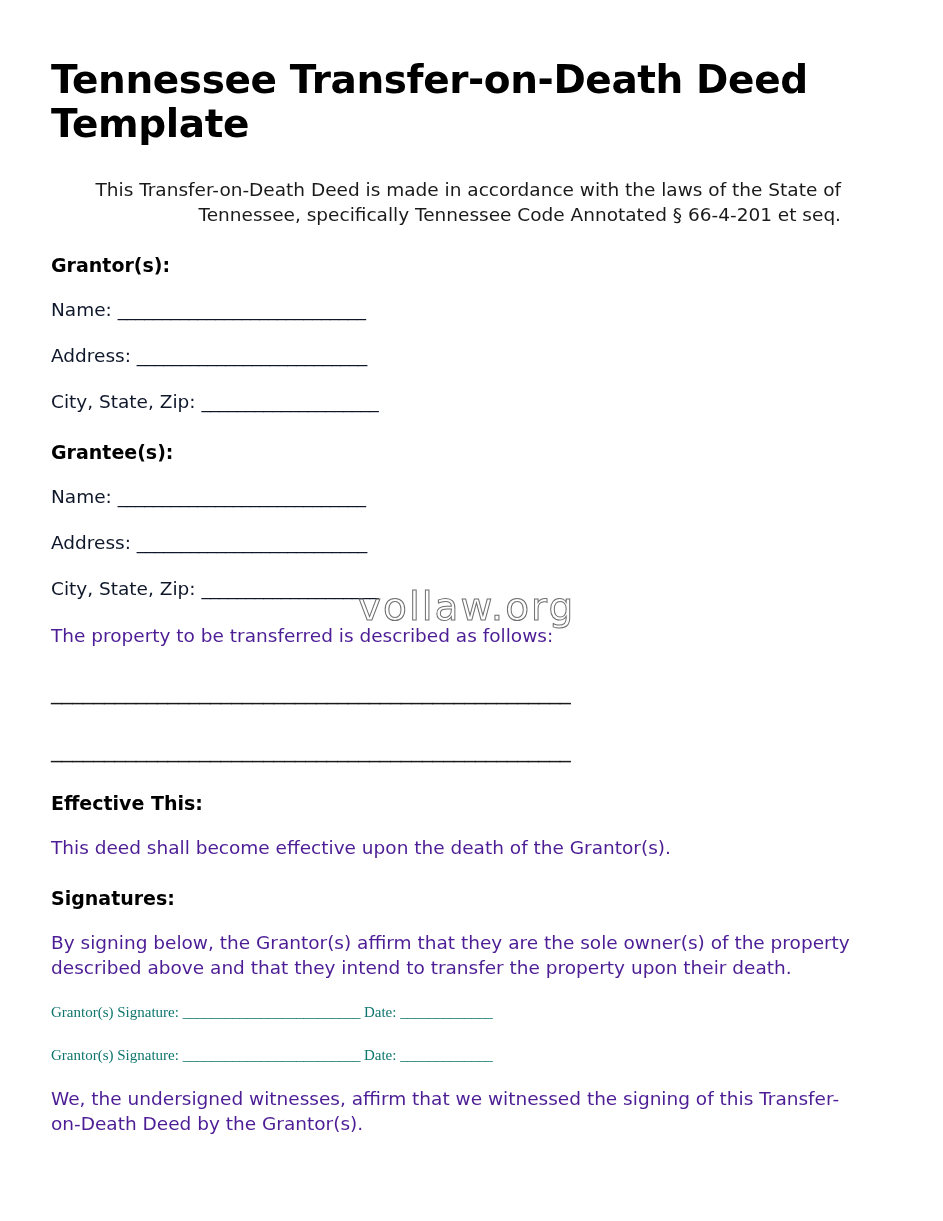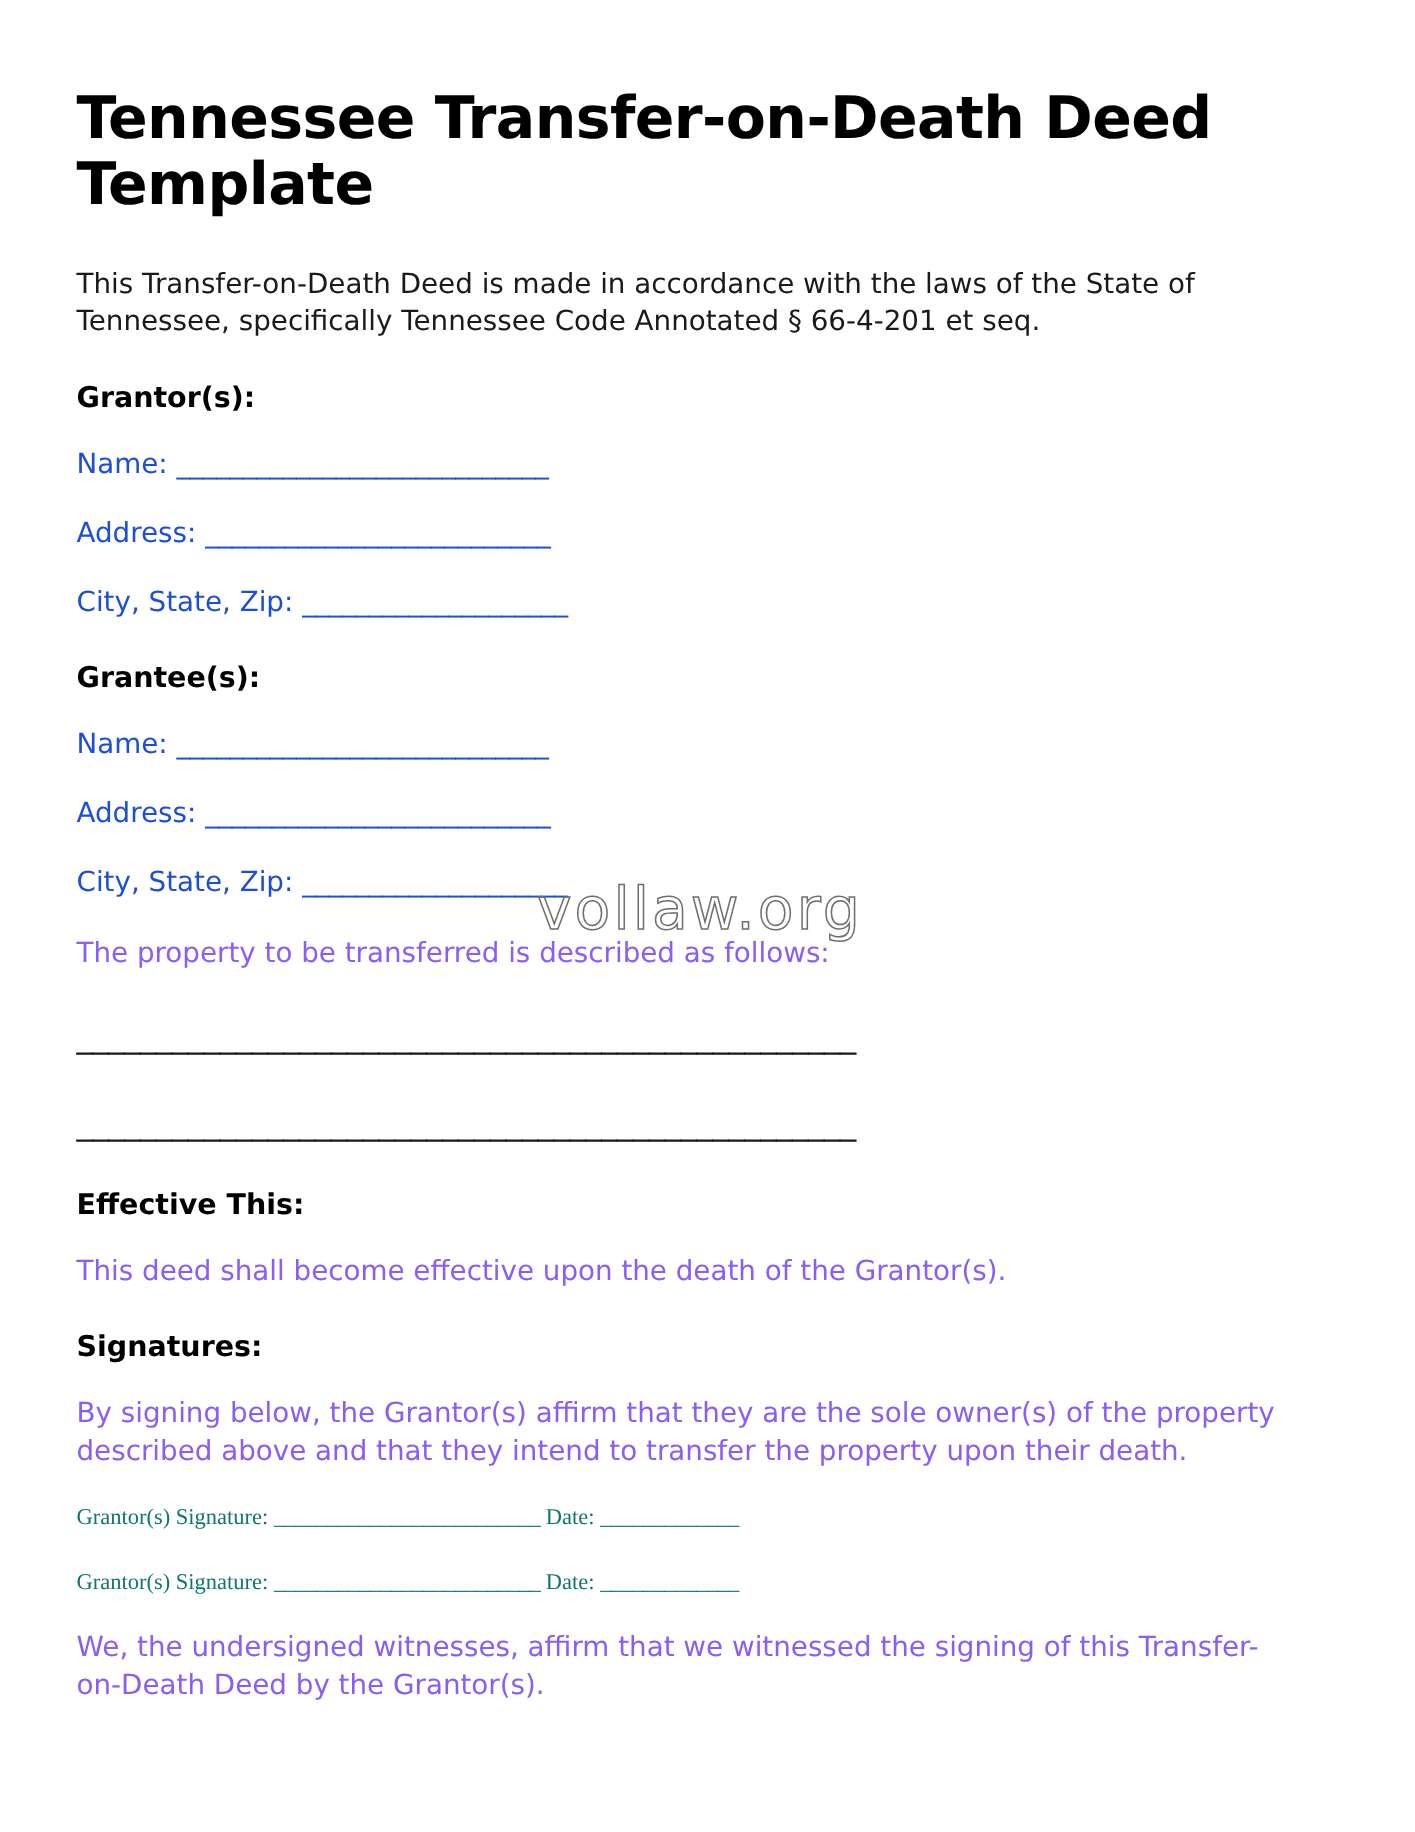--- a/index.html
+++ b/index.html
@@ -34,47 +34,48 @@
     max-width: 780px;
     color: #000;
   }
 
   .intro {
     font-size: 18.5px;
     line-height: 1.36;
     margin: 30px 0 0 0;
     max-width: 790px;
     color: #1a1a1a;
+    text-align: right;
   }
 
   .section-head {
     font-size: 19px;
     font-weight: bold;
     margin: 27px 0 0 0;
     color: #000;
   }
 
   .field-line {
     font-size: 18.5px;
     line-height: 1.3;
     margin: 22px 0 0 0;
-    color: #1d4ed8;
+    color: #0f172a;
     white-space: pre;
   }
 
   .blank {
     letter-spacing: -0.4px;
   }
 
   .para {
     font-size: 18.5px;
     line-height: 1.36;
     margin: 22px 0 0 0;
     max-width: 820px;
-    color: #8b5cf6;
+    color: #4c1d95;
   }
 
   .para-tight {
     margin-top: 21px;
   }
 
   .long-blank {
     font-size: 22px;
     line-height: 1.3;
     margin: 30px 0 0 0;

